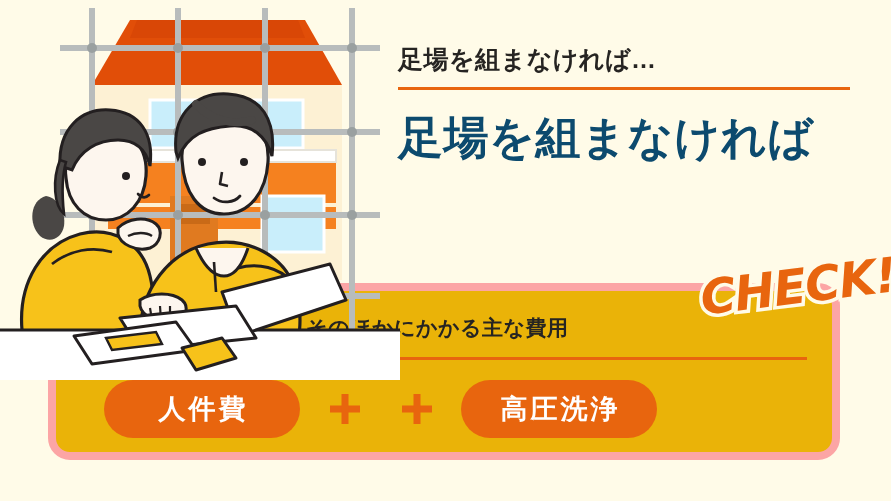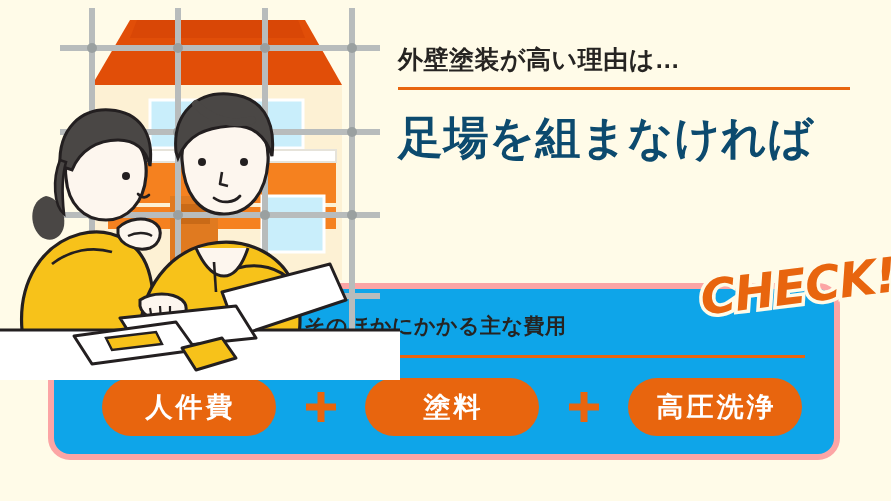--- a/index.html
+++ b/index.html
@@ -67,23 +67,23 @@
   }
 
   
   #info-box {
     position: absolute;
     left: 48px;
     top: 283px;
     width: 792px;
     height: 177px;
     box-sizing: border-box;
-    border: 6px solid #fca5a5;
+    border: 8px solid #fca5a5;
     border-radius: 22px;
-    background: #0ea5e9;
+    background: #eab308;
     z-index: 2;
   }
   #box-subtitle {
     position: absolute;
     left: 250px;
     top: 23px;
     font-size: 21px;
     font-weight: bold;
     color: #262422;
     letter-spacing: 0.5px;
@@ -289,35 +289,34 @@
 
         <polygon points="74,336 176,322 196,350 92,364" fill="#ffffff" stroke="#231f20" stroke-width="3" stroke-linejoin="round"></polygon>
         <polygon points="106,338 156,332 162,344 112,350" fill="#f7c21a" stroke="#231f20" stroke-width="2.4"></polygon>
 
         <polygon points="182,348 222,338 236,358 196,370" fill="#f7c21a" stroke="#231f20" stroke-width="3" stroke-linejoin="round"></polygon>
       </g>
     </g>
   </svg>
 
   <div id="headline-block">
-    <div id="eyebrow">外壁塗装が高い理由は…</div>
+    <div id="eyebrow">足場を組まなければ…</div>
     <div id="eyebrow-rule"></div>
     <div id="main-head">
       <span class="line">足場を組まなければ</span>
     </div>
   </div>
 
   <div id="info-box">
     <div id="box-subtitle">そのほかにかかる主な費用</div>
     <div id="box-divider"></div>
 
     <div id="pill-row">
       <div class="pill pill-1">人件費</div>
       <div class="plus"></div>
-      <div class="pill pill-2">塗料</div>
       <div class="plus"></div>
       <div class="pill pill-3">高圧洗浄</div>
     </div>
   </div>
 
   <div id="check-badge">CHECK!</div>
 
 </div>
 
 </body></html>

